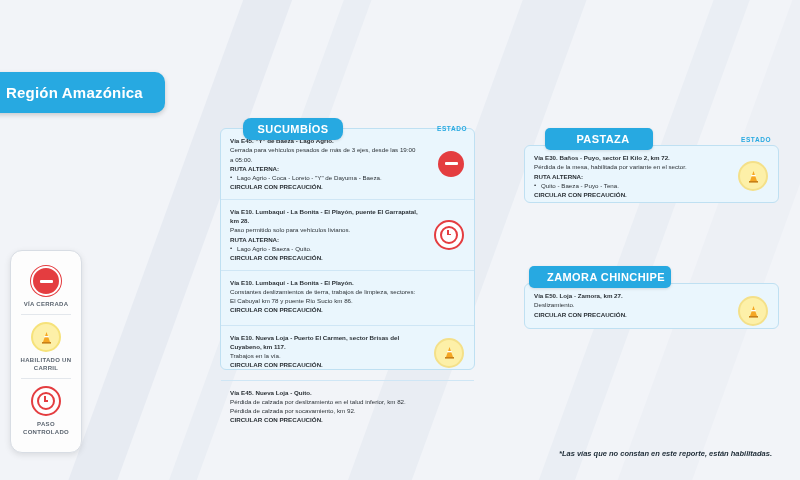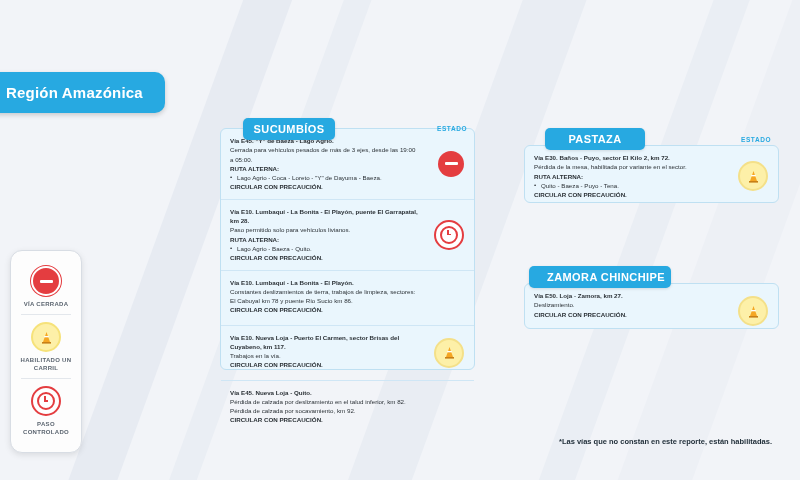--- a/index.html
+++ b/index.html
@@ -82,22 +82,22 @@
   .status{
     position:absolute;right:10px;top:50%;transform:translateY(-50%);
   }
   .badge{width:26px;height:26px;border-radius:50%;display:flex;align-items:center;justify-content:center;}
   .b-closed{background:#e43d40;}
   .b-closed .bar{width:13px;height:3px;background:#fff;border-radius:1px;}
   .b-ctrl{background:#fff;border:2px solid #e43d40;}
   .b-lane{background:#fdf0a8;border:2px solid #f4e089;}
 
   .footnote{
-    position:absolute;right:28px;bottom:34px;
-    font-size:7.5px;font-weight:bold;color:#1d2b36;
+    position:absolute;right:28px;bottom:22px;
+    font-size:7.5px;font-style:italic;font-weight:bold;color:#1d2b36;
   }
 </style>
 </head>
 <body>
 
 <div class="stripes">
   <div class="stripe s1"></div>
   <div class="stripe s2"></div>
   <div class="stripe s3"></div>
   <div class="stripe s4"></div>
@@ -193,21 +193,21 @@
       <div class="row">
         <div class="txt">
           <div class="ln"><b>Vía E45. Nueva Loja - Quito.</b></div>
           <div class="ln">Pérdida de calzada por deslizamiento en el talud inferior, km 82.</div>
           <div class="ln">Pérdida de calzada por socavamiento, km 92.</div>
           <div class="ln"><b>CIRCULAR CON PRECAUCIÓN.</b></div>
         </div>
       </div>
     </div>
 </div>
-<div class="card-head" style="left:243px;top:118px;width:92px;">SUCUMBÍOS</div>
+<div class="card-head" style="left:243px;top:118px;width:100px;border-radius:8px;">SUCUMBÍOS</div>
 <div class="estado" style="left:437px;top:125px;">ESTADO</div>
 
 <div class="card" style="left:524px;top:145px;width:253px;height:56px;">
   <div id="pas-rows">
       <div class="row">
         <div class="txt">
           <div class="ln"><b>Vía E30. Baños - Puyo, sector El Kilo 2, km 72.</b></div>
           <div class="ln">Pérdida de la mesa, habilitada por variante en el sector.</div>
           <div class="ln"><b>RUTA ALTERNA:</b></div>
           <div class="ln bullet">Quito - Baeza - Puyo - Tena.</div>
@@ -218,21 +218,21 @@
             <svg width="15" height="13" viewBox="0 0 15 13">
               <polygon points="7.5,1 11,11 4,11" fill="#f5a623"></polygon>
               <rect x="3" y="11" width="9" height="1.6" fill="#c77f16"></rect>
               <rect x="5.2" y="5" width="4.6" height="1.3" fill="#fff"></rect>
             </svg>
           </div>
         </div>
       </div>
     </div>
 </div>
-<div class="card-head" style="left:545px;top:128px;width:100px;">PASTAZA</div>
+<div class="card-head" style="left:545px;top:128px;width:100px;padding-left:8px;">PASTAZA</div>
 <div class="estado" style="left:741px;top:136px;">ESTADO</div>
 
 <div class="card" style="left:524px;top:283px;width:253px;height:44px;">
   <div id="zam-rows">
       <div class="row">
         <div class="txt">
           <div class="ln"><b>Vía E50. Loja - Zamora, km 27.</b></div>
           <div class="ln">Deslizamiento.</div>
           <div class="ln"><b>CIRCULAR CON PRECAUCIÓN.</b></div>
         </div>

